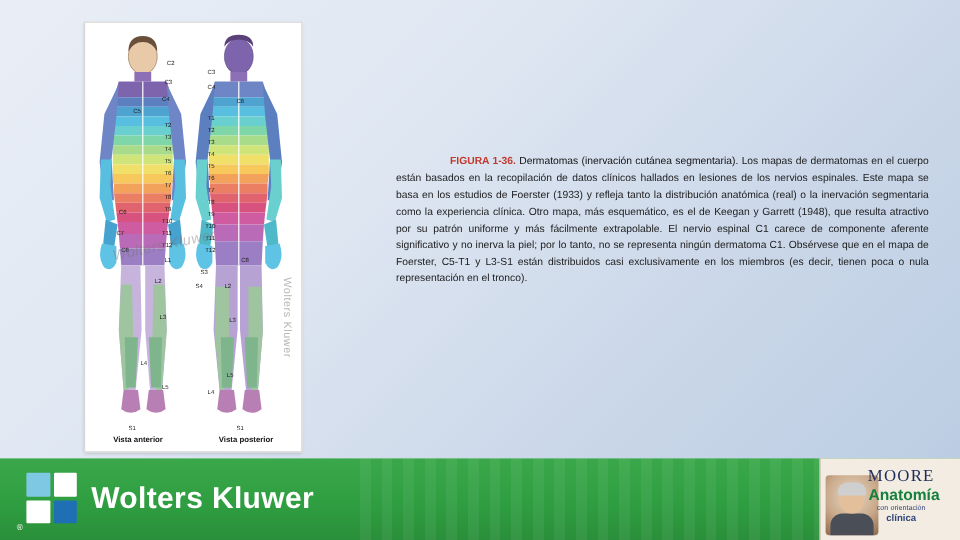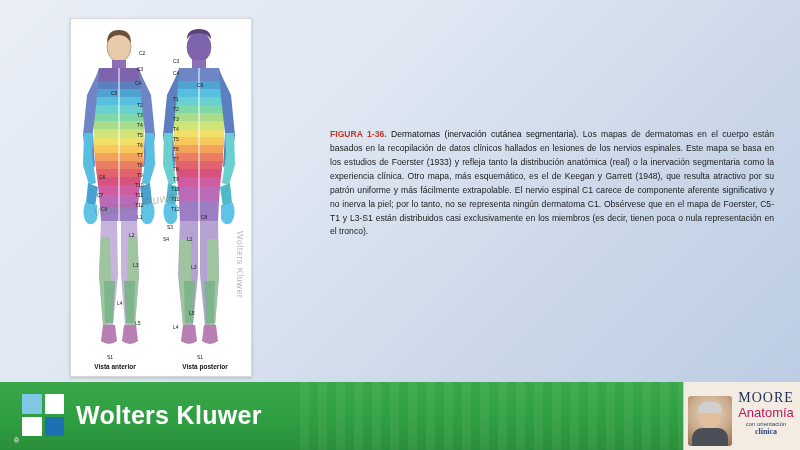--- a/index.html
+++ b/index.html
@@ -88,20 +88,21 @@
     top: 128px;
     width: 444px;
     font-size: 8.6px;
     line-height: 1.62;
     color: #1b1b1b;
     text-align: justify;
   }
   .fig-num {
     color: #c0392b;
     font-weight: bold;
+    margin-left: 45px;
   }
   .fig-title {
     font-weight: normal;
     color: #111;
   }
   
   .bottom-bar {
     position: absolute;
     left: 0;
     bottom: 0;
@@ -201,48 +202,48 @@
     position: absolute;
     left: 4px;
     top: 32px;
     width: 36px;
     height: 20px;
     border-radius: 10px 10px 0 0;
     background: #4a4f57;
   }
   .badge-text {
     position: absolute;
-    left: 50px;
+    left: 35px;
     top: 8px;
     width: 64px;
     text-align: center;
     color: #1d2c5a;
   }
   .badge-moore {
     font-size: 14px;
     letter-spacing: 1px;
     color: #1d2c5a;
     font-family: "Liberation Serif", serif;
   }
   .badge-anatomia {
     font-size: 13px;
-    color: #be185d;
-    font-weight: normal;
+    color: #15803d;
+    font-weight: bold;
     margin-top: -1px;
+    text-align: right;
   }
   .badge-sub1 {
     font-size: 6px;
     color: #33467c;
     margin-top: 1px;
   }
   .badge-sub2 {
     font-size: 8px;
     color: #33467c;
     font-weight: bold;
-    font-family: Liberation Serif, serif;
   }
 </style>
 </head>
 <body>
 
 <div class="slide">
 
   <div class="figure-panel">
     <div class="figure-inner">
 

